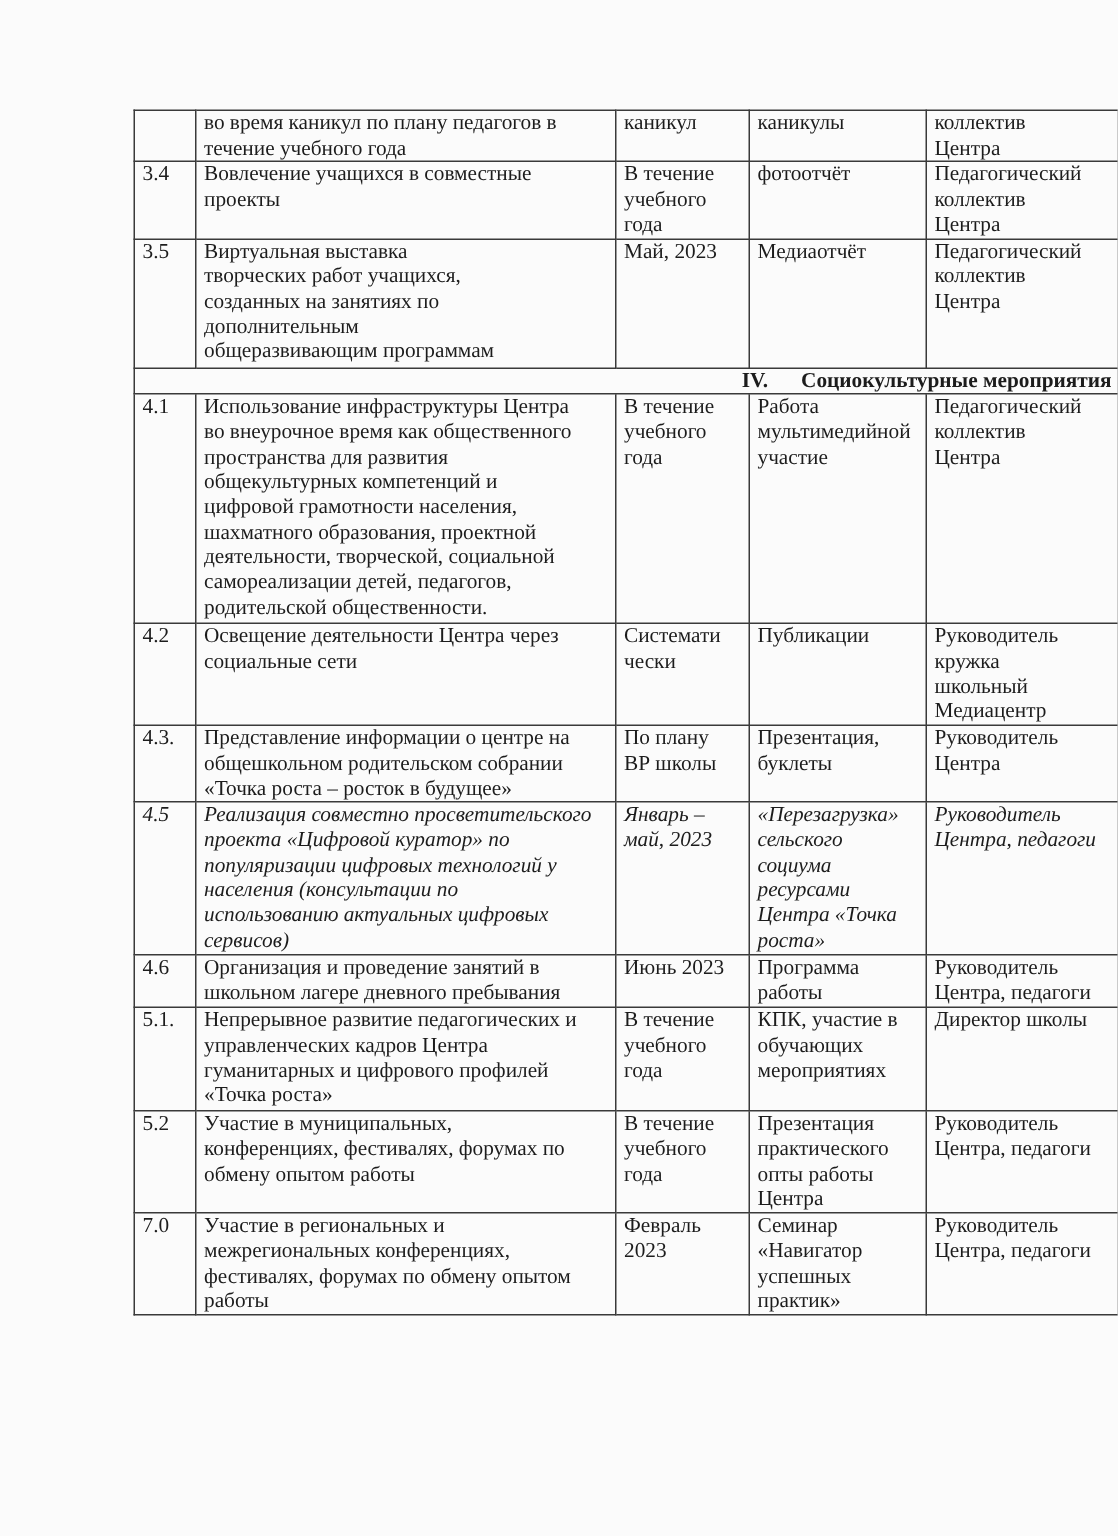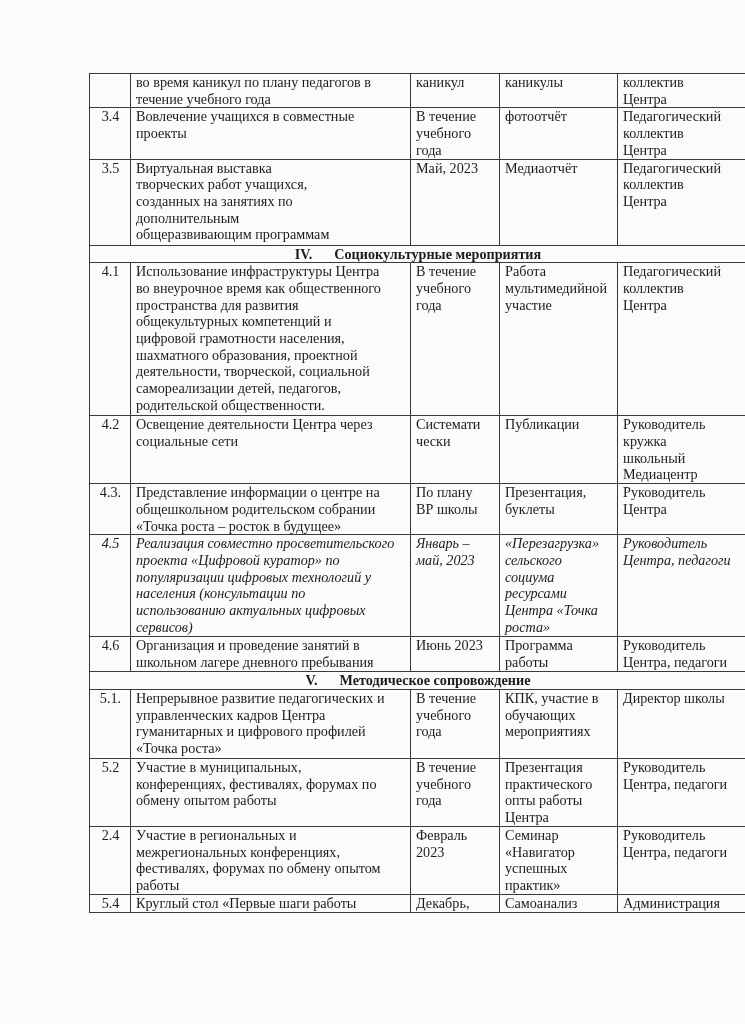--- a/index.html
+++ b/index.html
@@ -20,23 +20,23 @@
     table-layout: fixed;
     font-size: 14.2px;
     line-height: 16.7px;
   }
   table.plan td {
     border: 1px solid #3a3a3a;
     vertical-align: top;
     padding: 0 4px 0 5px;
     overflow: hidden;
   }
-  td.num { text-align: center; padding: 0 2px; }
+  td.num { padding: 0 2px; }
   td.section {
-    text-align: center;
+    text-align: right;
     font-weight: bold;
     padding: 0;
   }
   td.section .roman { display: inline-block; margin-right: 22px; }
   .ln { display: block; white-space: nowrap; }
 </style>
 </head>
 <body>
 
 <div class="page">
@@ -217,23 +217,20 @@
           </td>
           <td>
             <span class="ln">Программа</span>
             <span class="ln">работы</span>
           </td>
           <td>
             <span class="ln">Руководитель</span>
             <span class="ln">Центра, педагоги</span>
           </td>
         </tr>
-        <tr style="height: 16px;">
-          <td colspan="5" class="section"><span class="roman">V.</span><span>Методическое сопровождение</span></td>
-        </tr>
         <tr style="height: 69px;">
           <td class="num">5.1.</td>
           <td>
             <span class="ln">Непрерывное развитие педагогических и</span>
             <span class="ln">управленческих кадров Центра</span>
             <span class="ln">гуманитарных и цифрового профилей</span>
             <span class="ln">«Точка роста»</span>
           </td>
           <td>
             <span class="ln">В течение</span>
@@ -266,52 +263,37 @@
             <span class="ln">практического</span>
             <span class="ln">опты работы</span>
             <span class="ln">Центра</span>
           </td>
           <td>
             <span class="ln">Руководитель</span>
             <span class="ln">Центра, педагоги</span>
           </td>
         </tr>
         <tr style="height: 68px;">
-          <td class="num">2.4</td>
+          <td class="num">7.0</td>
           <td>
             <span class="ln">Участие в региональных и</span>
             <span class="ln">межрегиональных конференциях,</span>
             <span class="ln">фестивалях, форумах по обмену опытом</span>
             <span class="ln">работы</span>
           </td>
           <td>
             <span class="ln">Февраль</span>
             <span class="ln">2023</span>
           </td>
           <td>
             <span class="ln">Семинар</span>
             <span class="ln">«Навигатор</span>
             <span class="ln">успешных</span>
             <span class="ln">практик»</span>
           </td>
           <td>
             <span class="ln">Руководитель</span>
             <span class="ln">Центра, педагоги</span>
-          </td>
-        </tr>
-        <tr style="height: 17px;">
-          <td class="num">5.4</td>
-          <td>
-            <span class="ln">Круглый стол «Первые шаги работы</span>
-          </td>
-          <td>
-            <span class="ln">Декабрь,</span>
-          </td>
-          <td>
-            <span class="ln">Самоанализ</span>
-          </td>
-          <td>
-            <span class="ln">Администрация</span>
           </td>
         </tr>
       </tbody>
   </table>
 </div>
 
 </body></html>

